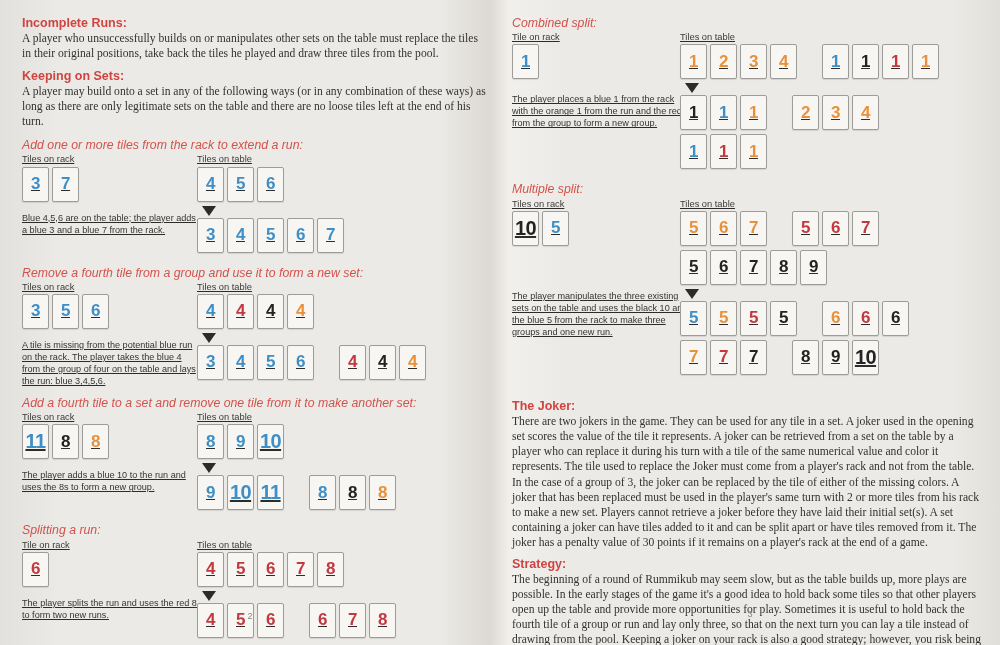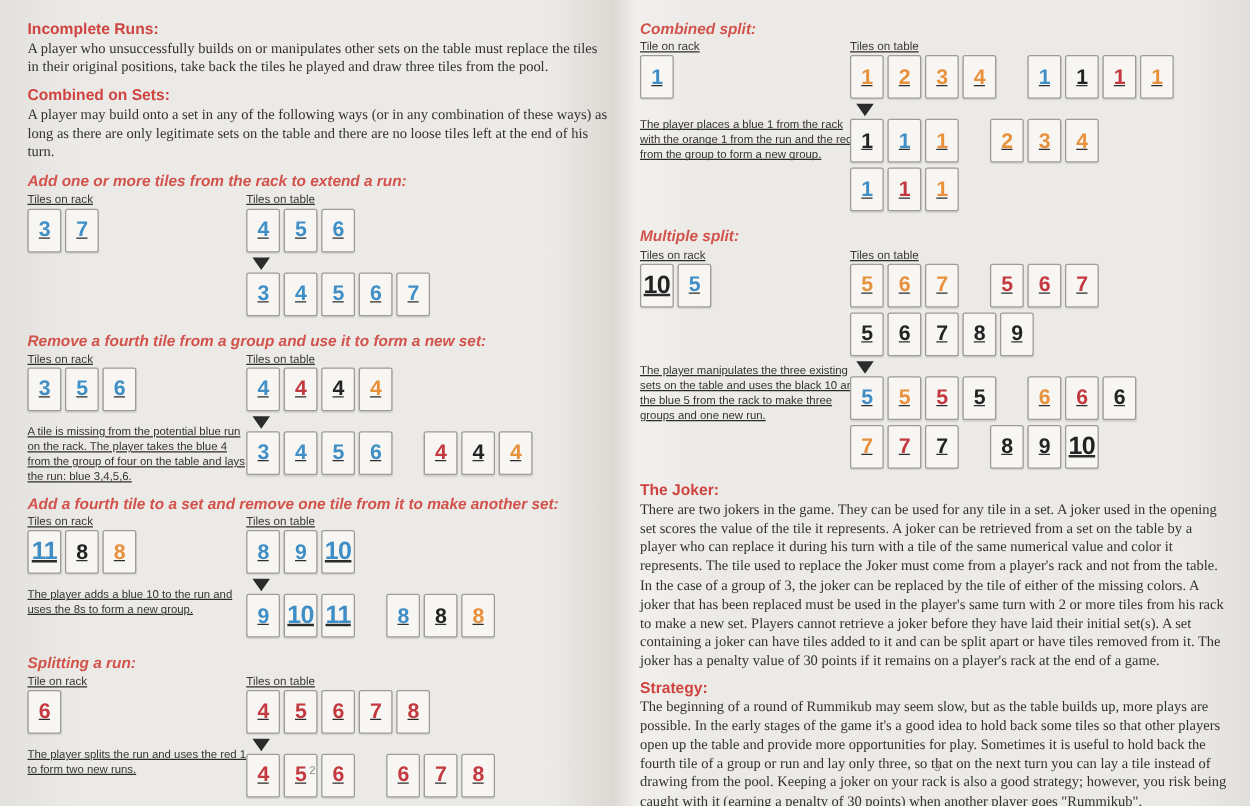--- a/index.html
+++ b/index.html
@@ -9,21 +9,21 @@
     font-family:"Liberation Sans", sans-serif;
     color:#2c2c2c;
   }
   .spread{position:relative;width:1000px;height:645px;display:flex;
     background:linear-gradient(90deg,#e3e1dd 0%,#eceae6 6%,#eceae6 44%,#dcd9d4 49%,#f2f0ed 51%,#eceae6 56%,#eceae6 95%,#e1dfda 100%);}
   .page{position:relative;box-sizing:border-box;height:645px;}
   .page-left{width:500px;padding:16px 14px 0 22px;}
   .page-right{width:500px;padding:16px 16px 0 12px;}
 
   .h-red{color:#cf4440;font-weight:bold;font-size:12.5px;margin:0 0 1px 0;line-height:1.15;}
-  .h-ital{color:#d2524c;font-weight:bold;font-style:italic;font-size:12.3px;margin:9px 0 3px 0;line-height:1.15;}
+  .h-ital{color:#d2524c;font-weight:normal;font-style:italic;font-size:12.3px;margin:9px 0 3px 0;line-height:1.15;}
   p.body{font-size:11.6px;line-height:1.30;margin:0 0 7px 0;color:#33322f;font-family:Liberation Serif, serif;}
 
   .lbl{font-size:9.3px;color:#3b3a37;margin:0 0 2px 0;line-height:1;}
   .caption{font-size:9.1px;line-height:1.32;color:#353431;margin:0;}
 
   .ex{display:flex;gap:0;margin-bottom:2px;text-decoration:underline;}
   .ex-left{flex:0 0 auto;}
   .ex-right{flex:1 1 auto;position:relative;}
 
   .tilerow{display:flex;align-items:flex-start;margin-bottom:4px;}
@@ -60,30 +60,33 @@
 </head>
 <body>
 
 <div class="spread">
 
   <div class="page page-left">
 
     <h3 class="h-red">Incomplete Runs:</h3>
     <p class="body">A player who unsuccessfully builds on or manipulates other sets on the table must replace the tiles in their original positions, take back the tiles he played and draw three tiles from the pool.</p>
 
-    <h3 class="h-red">Combined on Sets:</h3>
+    <h3 class="h-red">Keeping on Sets:</h3>
     <p class="body">A player may build onto a set in any of the following ways (or in any combination of these ways) as long as there are only legitimate sets on the table and there are no loose tiles left at the end of his turn.</p>
 
     <h4 class="h-ital">Add one or more tiles from the rack to extend a run:</h4>
     <div class="ex">
       <div class="ex-left rackblock">
         <div class="lbl">Tiles on rack</div>
         <div class="tilerow">
             <div class="tile c-blue">3</div>
             <div class="tile c-blue">7</div>
+          </div>
+        <div class="capblock">
+            <p class="caption">Blue 4,5,6 are on the table; the player adds a blue 3 and a blue 7 from the rack.</p>
           </div>
       </div>
       <div class="ex-right">
         <div class="lbl">Tiles on table</div>
         <div class="tilerow">
             <div class="tile c-blue">4</div>
             <div class="tile c-blue">5</div>
             <div class="tile c-blue">6</div>
           </div>
         <div class="arrow"></div>
@@ -174,21 +177,21 @@
     </div>
 
     <h4 class="h-ital">Splitting a run:</h4>
     <div class="ex">
       <div class="ex-left rackblock">
         <div class="lbl">Tile on rack</div>
         <div class="tilerow">
             <div class="tile c-red">6</div>
           </div>
         <div class="capblock">
-            <p class="caption">The player splits the run and uses the red 1 to form two new runs.</p>
+            <p class="caption">The player splits the run and uses the red 8 to form two new runs.</p>
           </div>
       </div>
       <div class="ex-right">
         <div class="lbl">Tiles on table</div>
         <div class="tilerow">
             <div class="tile c-red">4</div>
             <div class="tile c-red">5</div>
             <div class="tile c-red">6</div>
             <div class="tile c-red">7</div>
             <div class="tile c-red">8</div>
@@ -323,21 +326,21 @@
           <div class="gap-md"></div>
           <div class="tilerow" style="margin:0">
               <div class="tile c-black">8</div>
               <div class="tile c-black">9</div>
               <div class="tile c-black w2">10</div>
             </div>
         </div>
       </div>
     </div>
 
-    <h3 class="h-red" style="margin-top:6px">The Joker:</h3>
+    <h3 class="h-red" style="margin-top:20px">The Joker:</h3>
     <p class="body">There are two jokers in the game. They can be used for any tile in a set. A joker used in the opening set scores the value of the tile it represents. A joker can be retrieved from a set on the table by a player who can replace it during his turn with a tile of the same numerical value and color it represents. The tile used to replace the Joker must come from a player's rack and not from the table. In the case of a group of 3, the joker can be replaced by the tile of either of the missing colors. A joker that has been replaced must be used in the player's same turn with 2 or more tiles from his rack to make a new set. Players cannot retrieve a joker before they have laid their initial set(s). A set containing a joker can have tiles added to it and can be split apart or have tiles removed from it. The joker has a penalty value of 30 points if it remains on a player's rack at the end of a game.</p>
 
     <h3 class="h-red">Strategy:</h3>
     <p class="body">The beginning of a round of Rummikub may seem slow, but as the table builds up, more plays are possible. In the early stages of the game it's a good idea to hold back some tiles so that other players open up the table and provide more opportunities for play. Sometimes it is useful to hold back the fourth tile of a group or run and lay only three, so that on the next turn you can lay a tile instead of drawing from the pool. Keeping a joker on your rack is also a good strategy; however, you risk being caught with it (earning a penalty of 30 points) when another player goes "Rummikub".</p>
 
     <div class="pagenum">3</div>
   </div>
 
 </div>
 

